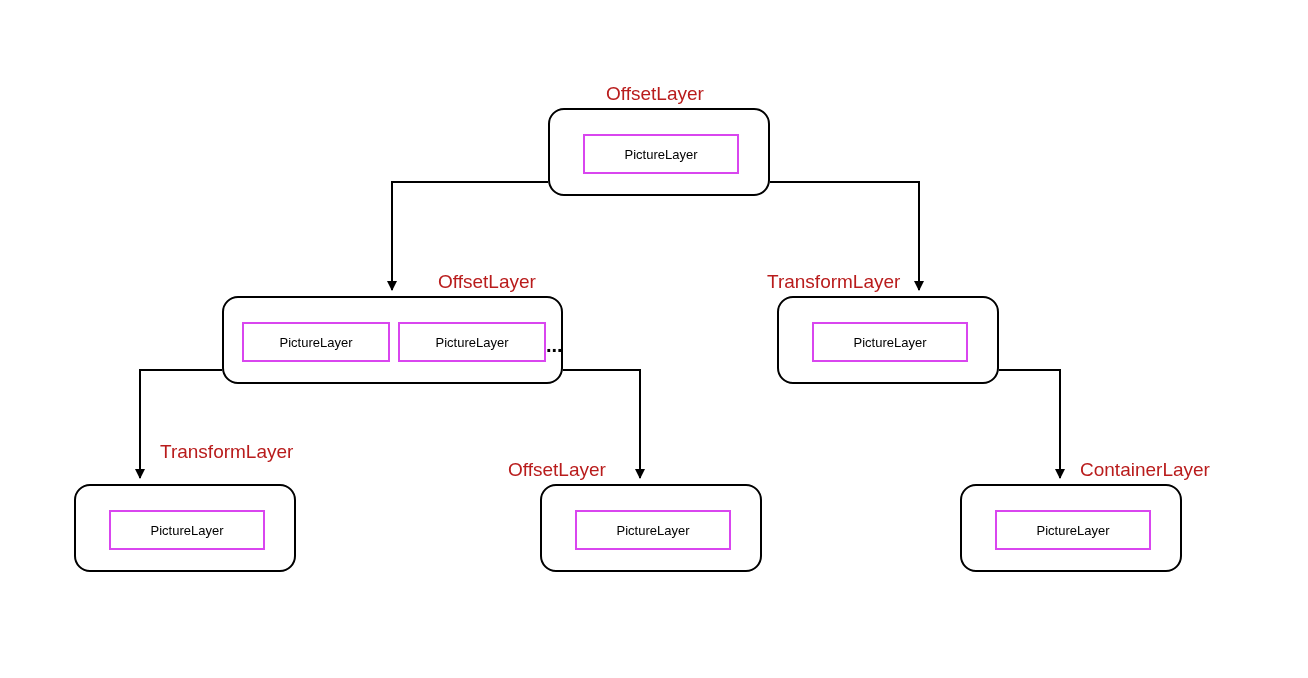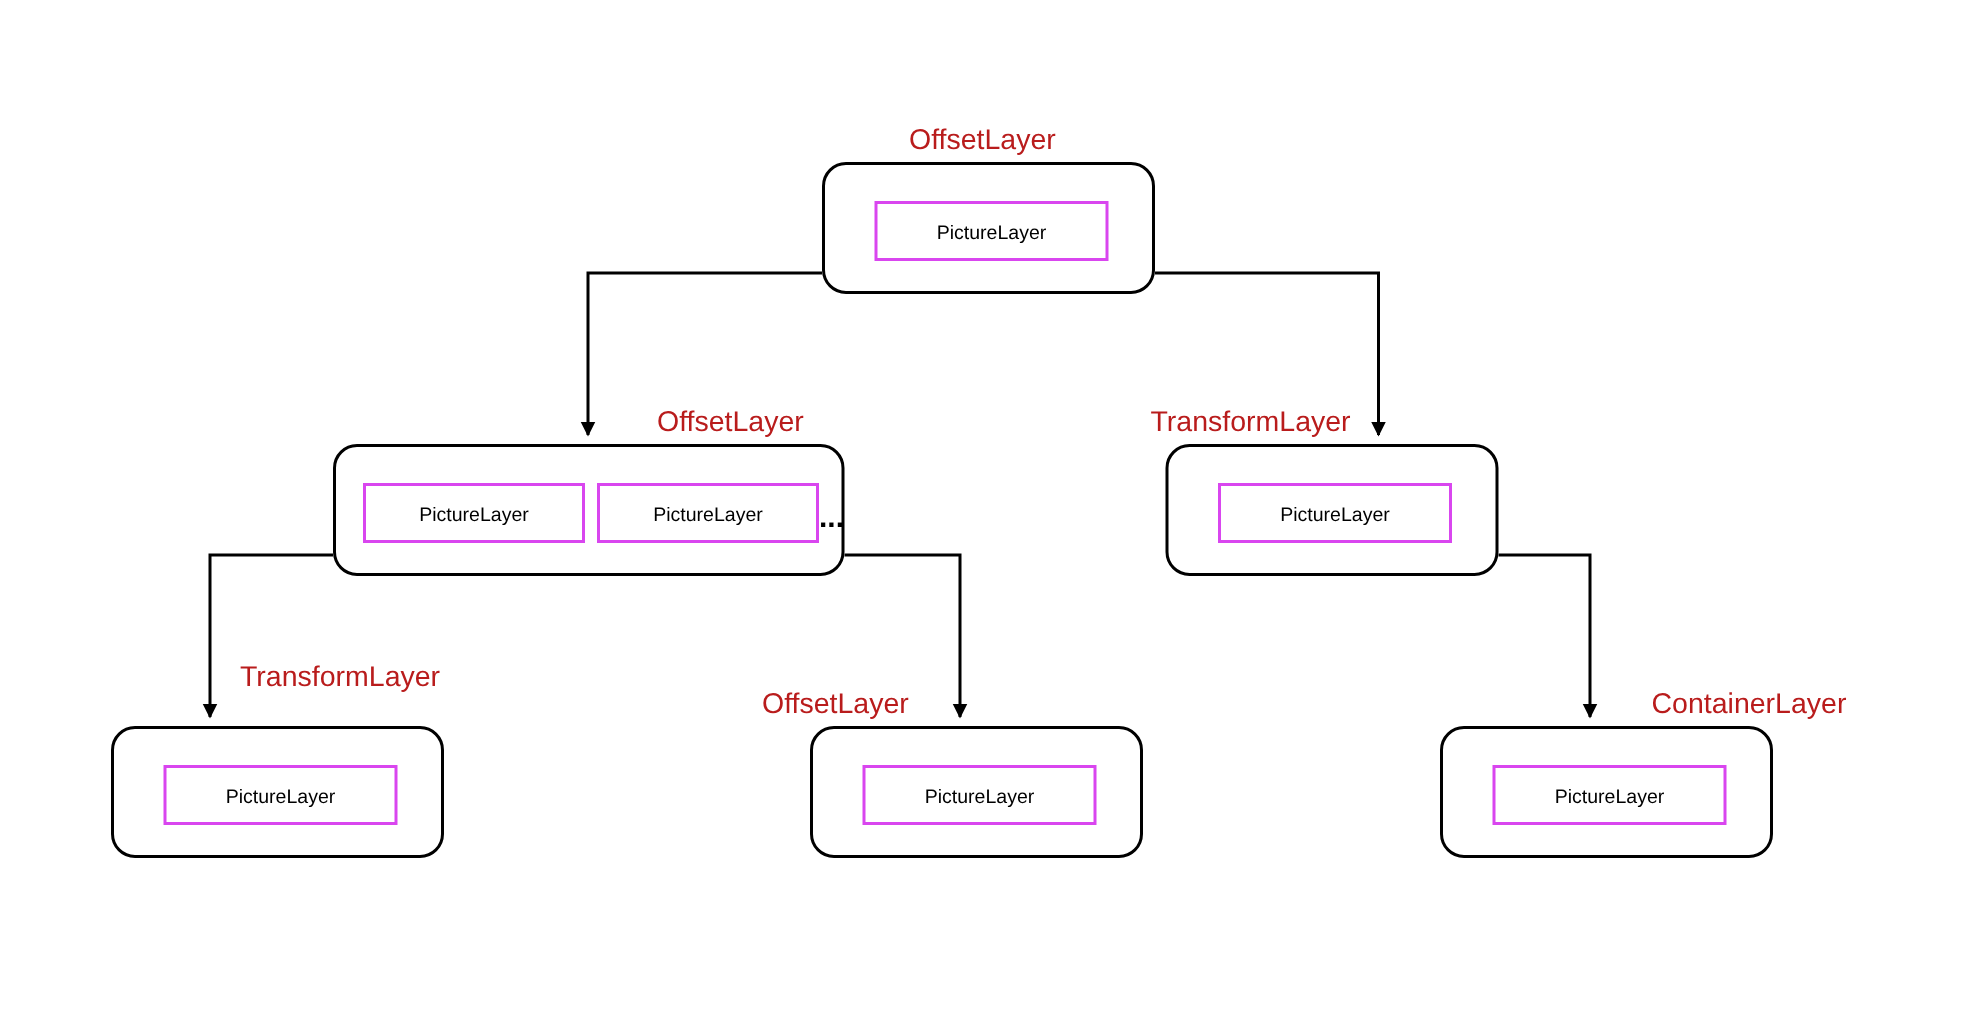--- a/index.html
+++ b/index.html
@@ -53,18 +53,18 @@
   <div class="title" style="left:160px;top:441px;">TransformLayer</div>
   <div class="node" style="left:74px;top:484px;width:222px;height:88px;">
     <div class="inner" style="left:33px;top:24px;width:156px;height:40px;">PictureLayer</div>
   </div>
 
   <div class="title" style="left:508px;top:459px;">OffsetLayer</div>
   <div class="node" style="left:540px;top:484px;width:222px;height:88px;">
     <div class="inner" style="left:33px;top:24px;width:156px;height:40px;">PictureLayer</div>
   </div>
 
-  <div class="title" style="left:1080px;top:459px;margin-left:21px;">ContainerLayer</div>
+  <div class="title" style="left:1080px;top:459px;">ContainerLayer</div>
   <div class="node" style="left:960px;top:484px;width:222px;height:88px;">
     <div class="inner" style="left:33px;top:24px;width:156px;height:40px;">PictureLayer</div>
   </div>
 
 </div>
 
 </body></html>

